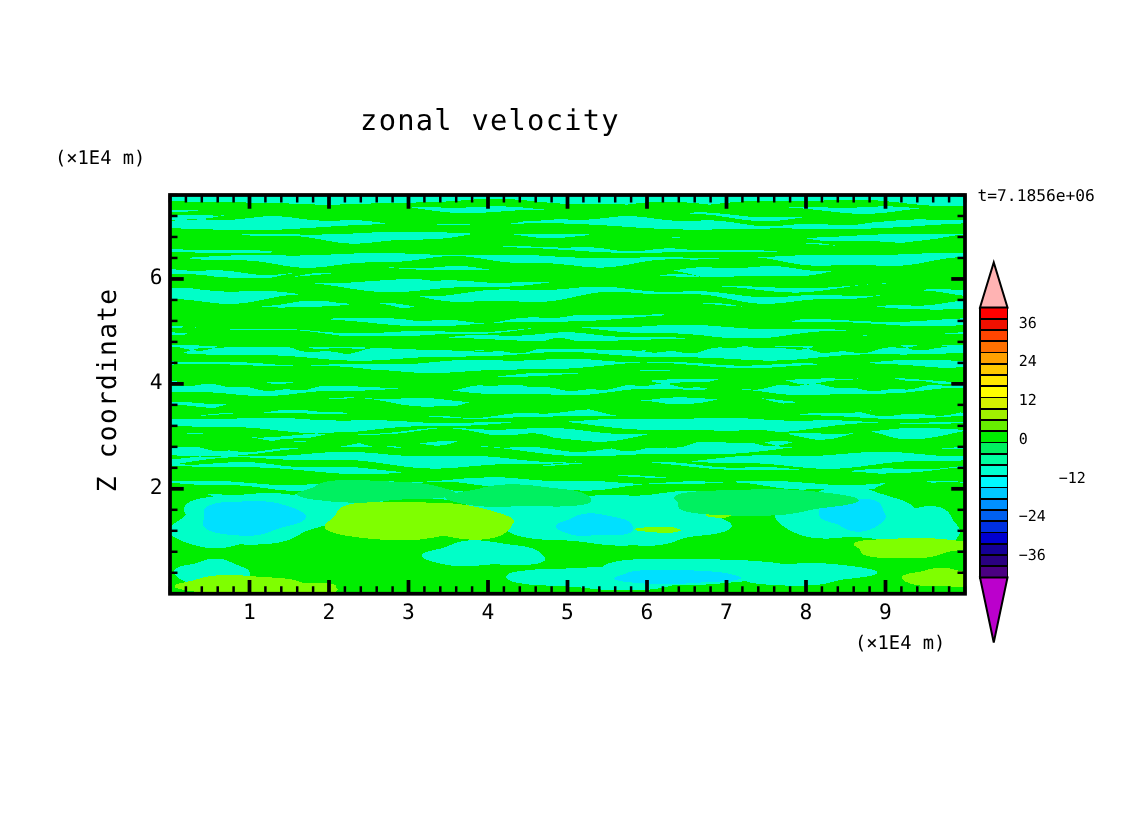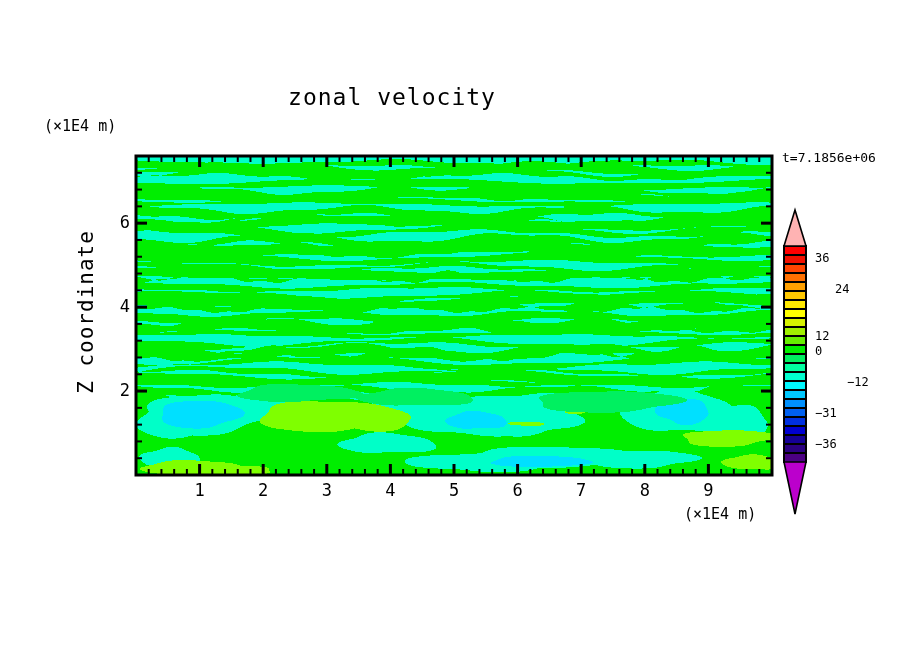--- a/index.html
+++ b/index.html
@@ -303,20 +303,20 @@
       <div class="txt xtick-label" style="left: 629.8px; top: 480px;">8</div>
       <div class="txt xtick-label" style="left: 693.4px; top: 480px;">9</div>
     </div>
   <div id="yticks">
       <div class="txt ytick-label" style="left: 100px; top: 380.053px;">2</div>
       <div class="txt ytick-label" style="left: 100px; top: 296.105px;">4</div>
       <div class="txt ytick-label" style="left: 100px; top: 212.158px;">6</div>
     </div>
   <div id="cticks">
       <div class="txt cbar-label" style="left: 815px; top: 251.429px;">36</div>
-      <div class="txt cbar-label" style="left: 815px; top: 282.286px; margin-left: 20px;">24</div>
-      <div class="txt cbar-label" style="left: 815px; top: 313.143px; margin-top: 16px;">12</div>
+      <div class="txt cbar-label" style="left: 815px; top: 282.286px;">24</div>
+      <div class="txt cbar-label" style="left: 815px; top: 313.143px;">12</div>
       <div class="txt cbar-label" style="left: 815px; top: 344px;">0</div>
       <div class="txt cbar-label" style="left: 815px; top: 374.857px; margin-left: 32px;">−12</div>
-      <div class="txt cbar-label" style="left: 815px; top: 405.714px;">−31</div>
+      <div class="txt cbar-label" style="left: 815px; top: 405.714px;">−24</div>
       <div class="txt cbar-label" style="left: 815px; top: 436.571px;">−36</div>
     </div>
 </div>
 
 </body></html>

